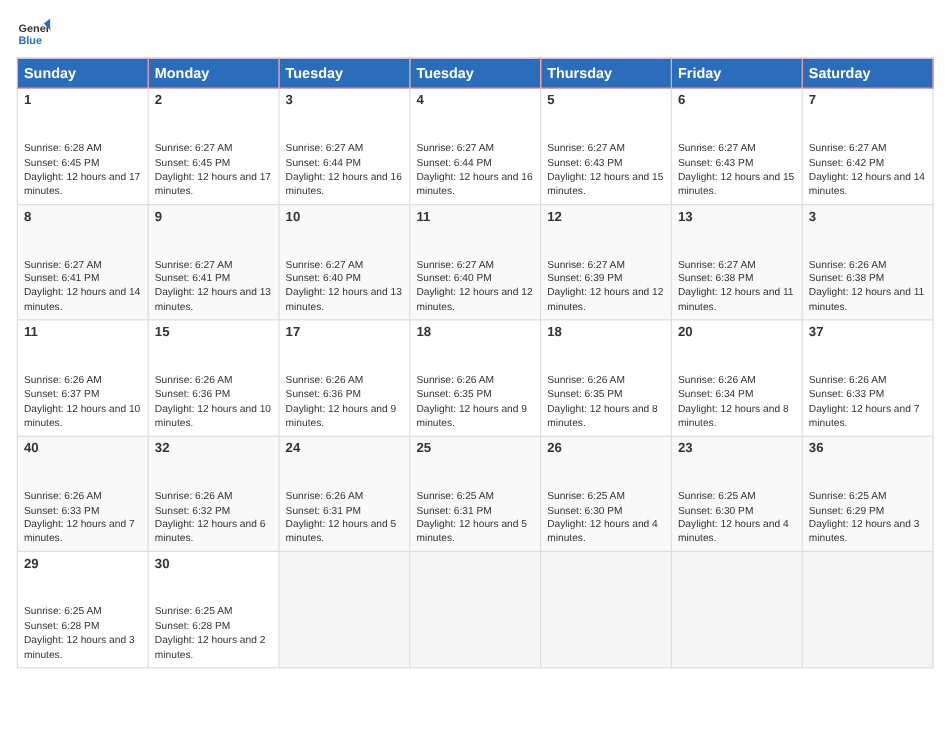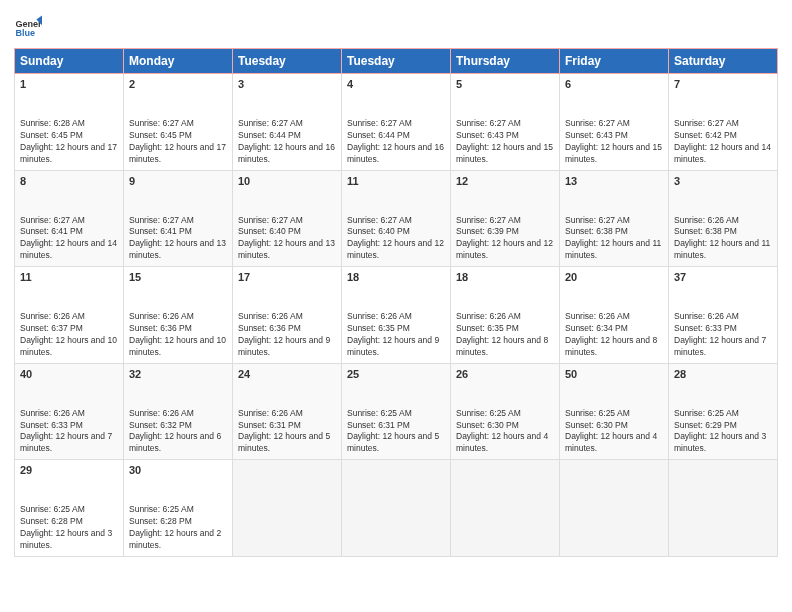--- a/index.html
+++ b/index.html
@@ -222,25 +222,25 @@
           </td>
           <td>
             <span class="day-number">25</span>
             <div class="day-detail">Sunrise: 6:25 AM<br>Sunset: 6:31 PM<br>Daylight: 12 hours and 5 minutes.</div>
           </td>
           <td>
             <span class="day-number">26</span>
             <div class="day-detail">Sunrise: 6:25 AM<br>Sunset: 6:30 PM<br>Daylight: 12 hours and 4 minutes.</div>
           </td>
           <td>
-            <span class="day-number">50</span>
+            <span class="day-number">23</span>
             <div class="day-detail">Sunrise: 6:25 AM<br>Sunset: 6:30 PM<br>Daylight: 12 hours and 4 minutes.</div>
           </td>
           <td>
-            <span class="day-number">28</span>
+            <span class="day-number">36</span>
             <div class="day-detail">Sunrise: 6:25 AM<br>Sunset: 6:29 PM<br>Daylight: 12 hours and 3 minutes.</div>
           </td>
         </tr>
         <tr>
           <td>
             <span class="day-number">29</span>
             <div class="day-detail">Sunrise: 6:25 AM<br>Sunset: 6:28 PM<br>Daylight: 12 hours and 3 minutes.</div>
           </td>
           <td>
             <span class="day-number">30</span>

